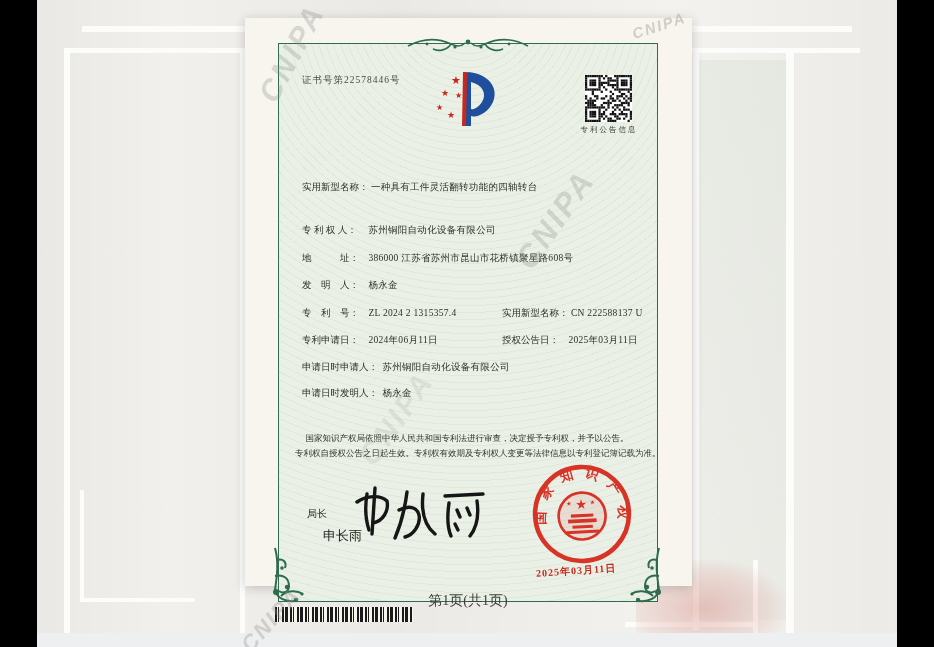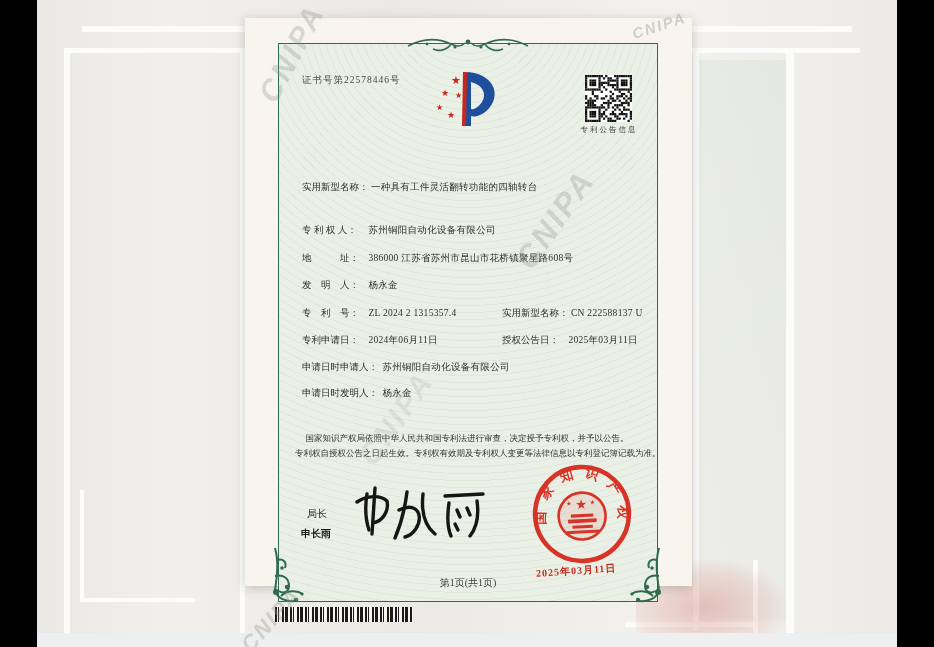--- a/index.html
+++ b/index.html
@@ -29,26 +29,26 @@
     letter-spacing:2px;color:#3d3d3a;}
   .title{position:absolute;left:33px;top:112px;width:380px;text-align:center;font-size:21px;
     font-weight:bold;letter-spacing:4px;color:#161616;}
   .row{position:absolute;left:57px;width:356px;font-size:9.5px;color:#2f2f2c;white-space:nowrap;}
   .lbl{display:inline-block;min-width:64px;}
   .val{letter-spacing:.3px;}
   .cell2{position:absolute;left:200px;top:0;white-space:nowrap;}
   .statement{position:absolute;left:50px;top:413px;width:344px;font-size:8.5px;line-height:15px;
     color:#33332f;text-align:center;white-space:nowrap;}
   .sig-title{position:absolute;left:62px;top:489px;font-size:10px;color:#222;}
-  .sig-name{position:absolute;left:56px;top:509px;font-size:10px;font-weight:700;color:#1c1c1c;}
+  .sig-name{position:absolute;left:78px;top:509px;font-size:13px;font-weight:400;color:#1c1c1c;}
   .signature{position:absolute;left:100px;top:466px;width:145px;height:64px;}
   .seal{position:absolute;left:286px;top:445px;width:102px;height:102px;opacity:.94;transform:rotate(-3deg);}
   .seal-date{position:absolute;left:291px;top:546px;font-size:10px;letter-spacing:1px;color:#c62a1d;
     transform:rotate(-4deg);font-weight:600;}
-  .page-footer{position:absolute;left:33px;top:558px;width:380px;text-align:center;font-size:10px;color:#3c3c38;}
+  .page-footer{position:absolute;left:33px;top:574px;width:380px;text-align:center;font-size:14px;color:#3c3c38;}
   .barcode{position:absolute;left:30px;top:589px;width:138px;height:15px;
     background-image:repeating-linear-gradient(90deg,#1b1b1b 0 2px,#f6f4ec 2px 3px,#1b1b1b 3px 4px,#f6f4ec 4px 7px,#1b1b1b 7px 9px,#f6f4ec 9px 10px,#1b1b1b 10px 13px,#f6f4ec 13px 15px);}
   .flourish{position:absolute;}
   .wm{position:absolute;font-family:"Liberation Sans","DejaVu Sans",sans-serif;font-weight:bold;
     font-style:italic;pointer-events:none;white-space:nowrap;}
   .wm1{left:252px;top:92px;font-size:30px;letter-spacing:3px;color:rgba(140,146,140,.30);transform:rotate(-62deg);transform-origin:left top;}
   .wm2{left:508px;top:255px;font-size:32px;letter-spacing:3px;color:rgba(135,141,137,.28);transform:rotate(-55deg);transform-origin:left top;}
   .wm3{left:352px;top:452px;font-size:30px;letter-spacing:3px;color:rgba(140,146,140,.16);transform:rotate(-55deg);transform-origin:left top;}
   .wm4{left:236px;top:640px;font-size:22px;letter-spacing:2px;color:rgba(150,150,146,.35);transform:rotate(-48deg);transform-origin:left top;}
   .wm5{left:630px;top:26px;font-size:15px;letter-spacing:2px;color:rgba(158,158,154,.45);transform:rotate(-18deg);transform-origin:left top;}

